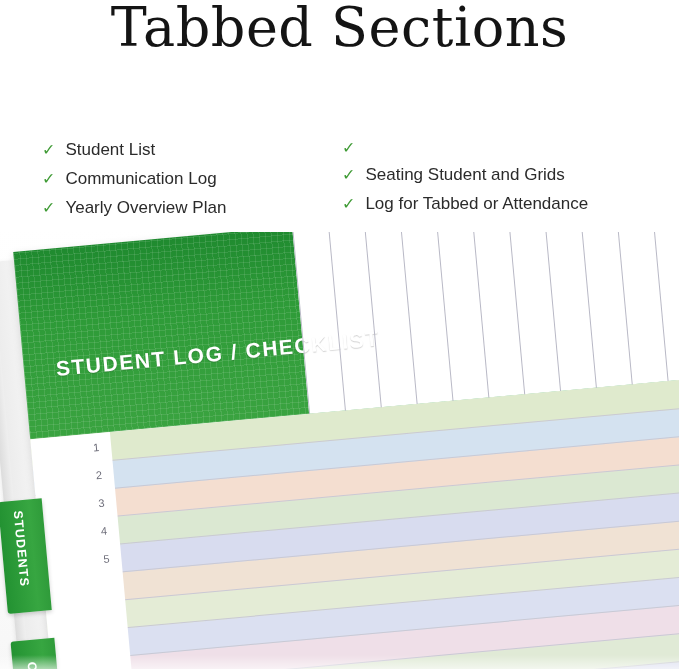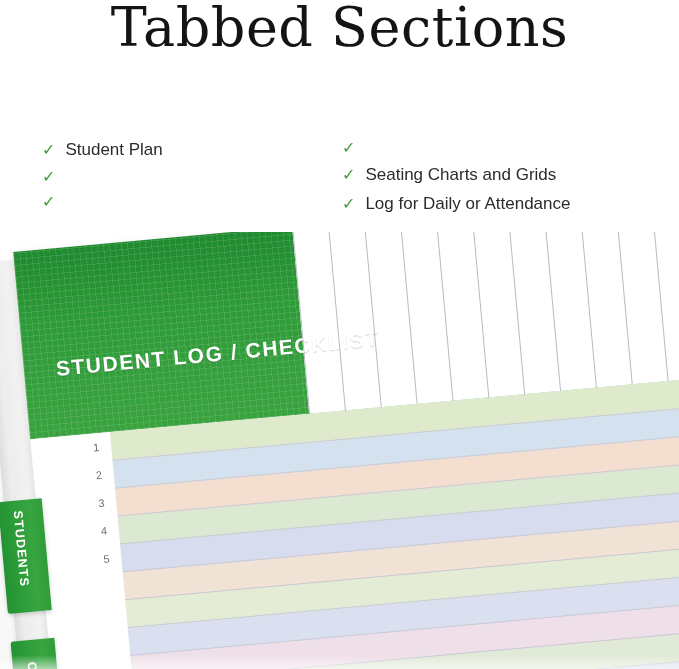--- a/index.html
+++ b/index.html
@@ -257,40 +257,42 @@
 </head>
 <body>
 
 <div class="top-block">
   <div class="headline">Tabbed Sections</div>
 
   <div class="columns">
     <div class="col left">
       <div class="feature">
         <span class="check">✓</span>
-        <span>Student Plan</span>
-      </div>
-      <div class="feature">
-        <span class="check">✓</span>
-      </div>
-      <div class="feature">
-        <span class="check">✓</span>
+        <span>Student List</span>
+      </div>
+      <div class="feature">
+        <span class="check">✓</span>
+        <span>Communication Log</span>
+      </div>
+      <div class="feature">
+        <span class="check">✓</span>
+        <span>Yearly Overview Plan</span>
       </div>
     </div>
     <div class="col right">
       <div class="feature">
         <span class="check">✓</span>
       </div>
       <div class="feature">
         <span class="check">✓</span>
-        <span>Seating Charts and Grids</span>
-      </div>
-      <div class="feature">
-        <span class="check">✓</span>
-        <span>Log for Daily or Attendance</span>
+        <span>Seating Student and Grids</span>
+      </div>
+      <div class="feature">
+        <span class="check">✓</span>
+        <span>Log for Tabbed or Attendance</span>
       </div>
     </div>
   </div>
 </div>
 
 <div class="photo">
   <div class="desk"></div>
 
   <div class="planner">
     <div class="page-stack"></div>

